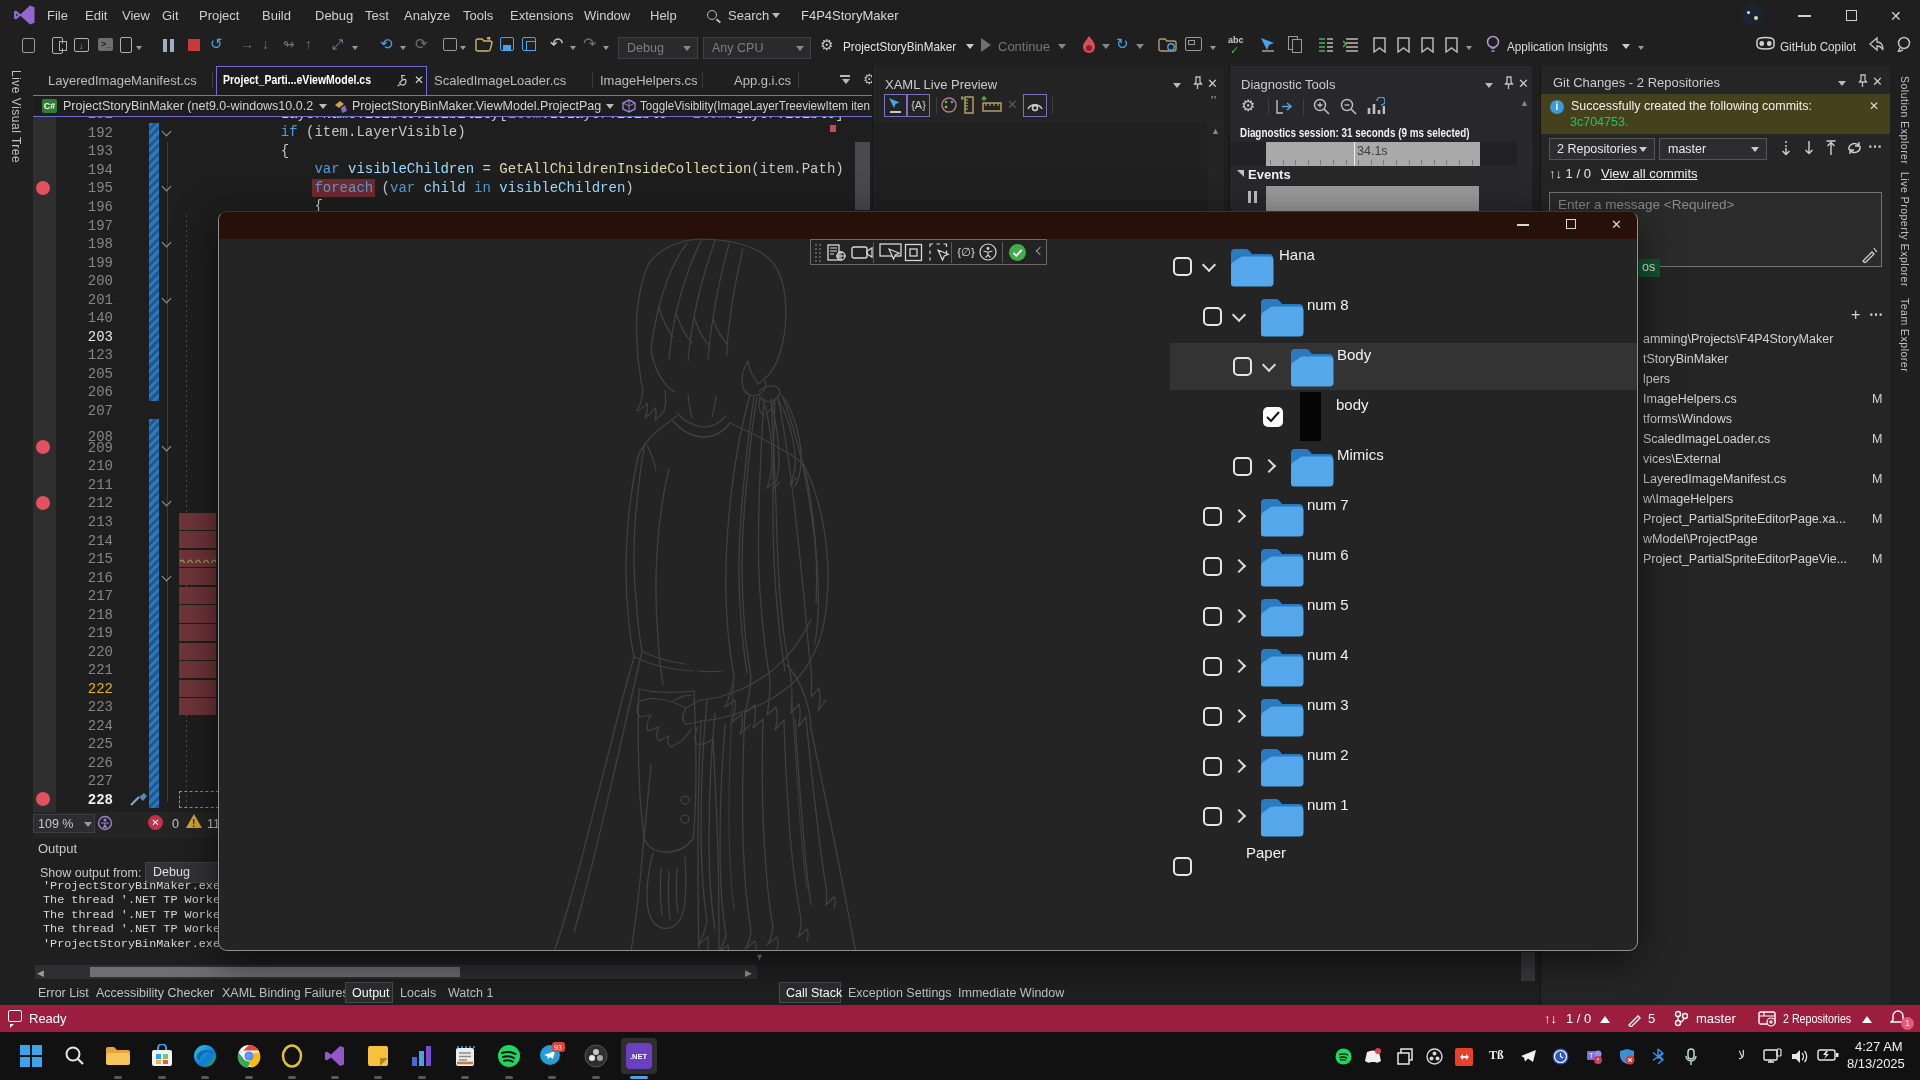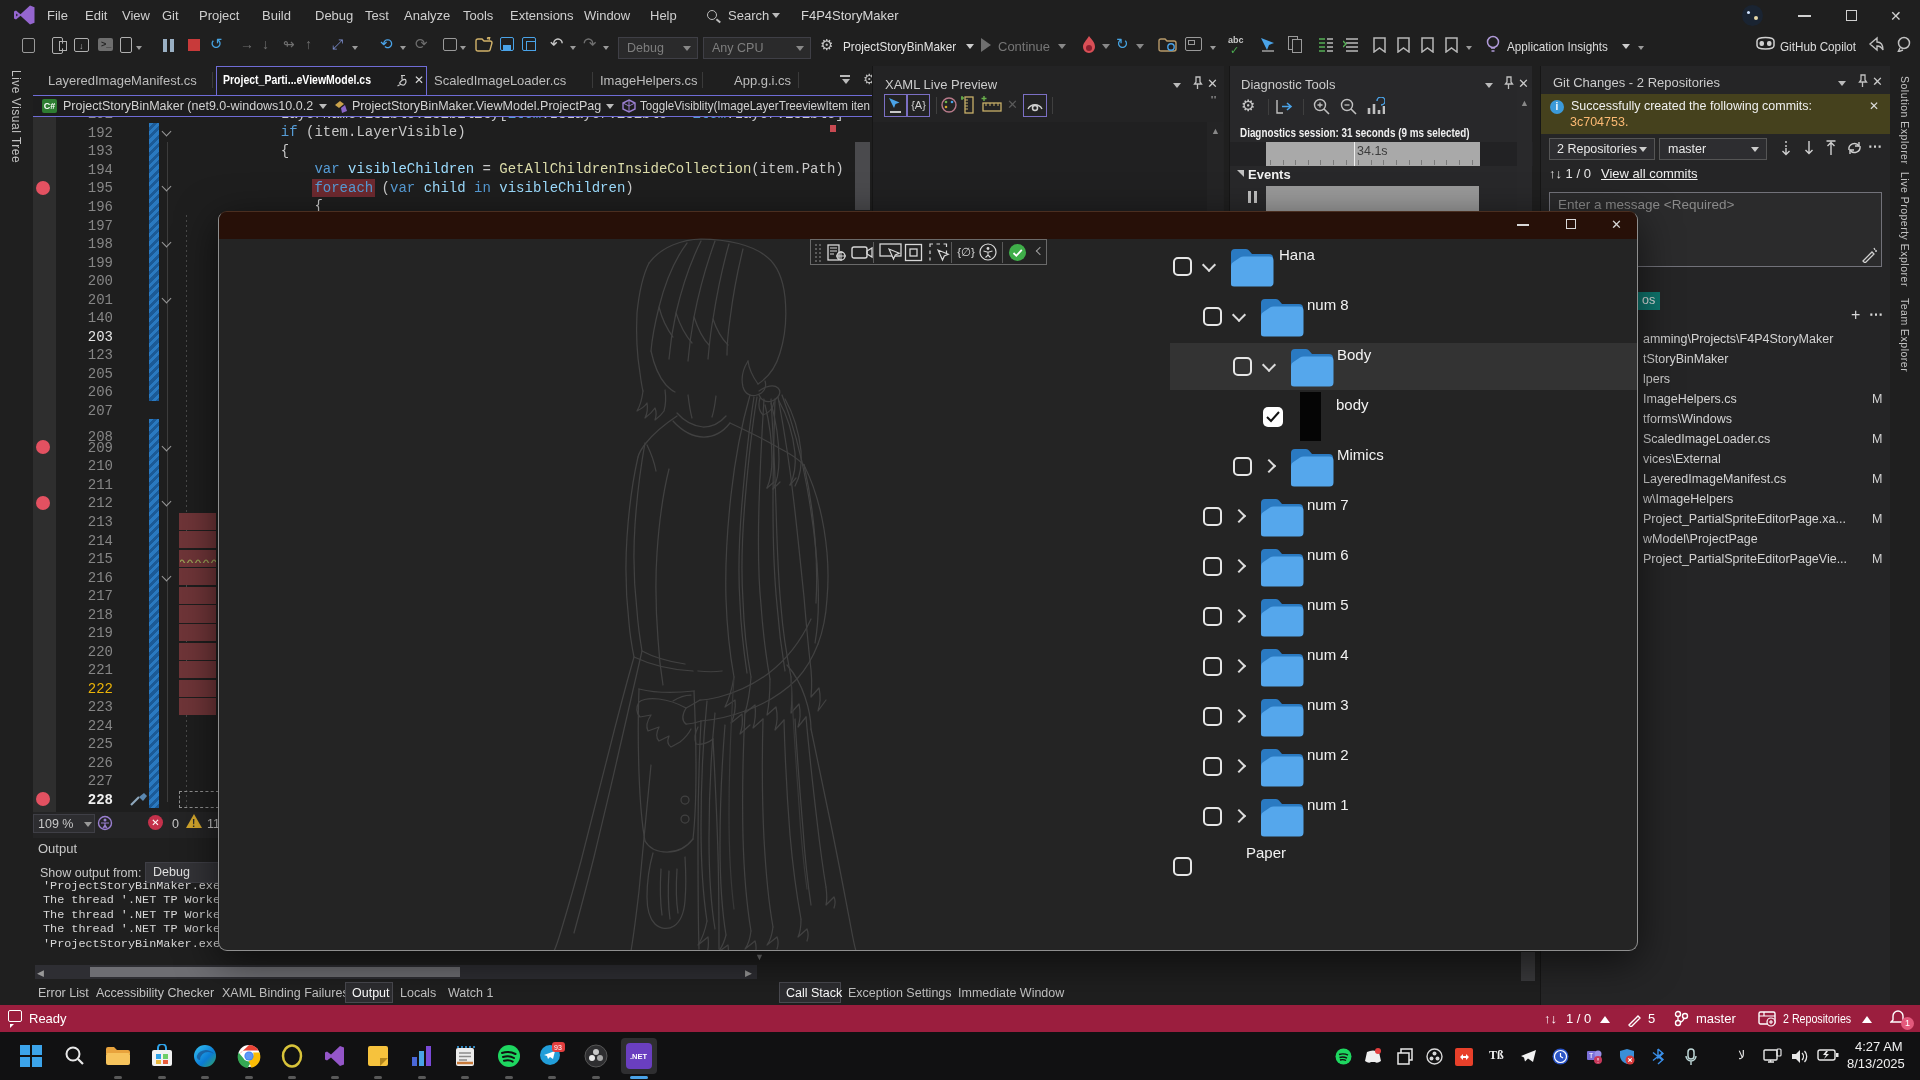--- a/index.html
+++ b/index.html
@@ -500,21 +500,21 @@
 <div class="ab" style="left:1540px;top:66px;width:350px;height:939px;background:#252526;border-left:1px solid #161616;">
 <div class="ab" style="left:12px;top:9px;font-size:13px;color:#cccccc;">Git Changes - 2 Repositories</div>
 <div class="ab" style="left:297px;top:15px;width:0;height:0;border-left:4px solid transparent;border-right:4px solid transparent;border-top:5px solid #bbb;"></div>
 <svg class="ab" style="left:315px;top:8px" width="13" height="14">
       <path d="M5 1 h4 v5 l1.5 2 h-7 L5 6 z M6.5 8 v5" stroke="#c0c0c0" stroke-width="1.3" fill="none"></path>
     </svg>
 <div class="ab" style="left:331px;top:8px;font-size:13px;color:#ccc;">✕</div>
 <div class="ab" style="left:0px;top:28px;width:350px;height:40px;background:#45411d;">
 <div class="ab" style="left:9px;top:6px;width:14px;height:14px;border-radius:50%;background:#3b9ad9;color:#fff;font-size:10px;font-weight:bold;text-align:center;line-height:14px;">i</div>
 <div class="ab" style="left:30px;top:5px;font-size:12.5px;color:#f0f0f0;">Successfully created the following commits:</div>
-<div class="ab" style="left:29px;top:21px;font-size:12.5px;color:#fdba74;">3c704753.</div>
+<div class="ab" style="left:29px;top:21px;font-size:12.5px;color:#22c55e;">3c704753.</div>
 <div class="ab" style="left:328px;top:5px;font-size:12px;color:#ddd;">✕</div>
 </div>
 <div class="ab" style="left:8px;top:72px;width:106px;height:22px;background:#2d2d30;border:1px solid #555;font-size:12.5px;color:#e8e8e8;padding:3px 0 0 7px;">2 Repositories<div class="ab" style="right:7px;top:8px;width:0;height:0;border-left:4px solid transparent;border-right:4px solid transparent;border-top:5px solid #ccc;"></div></div>
 <div class="ab" style="left:118px;top:72px;width:108px;height:22px;background:#2d2d30;border:1px solid #555;font-size:12.5px;color:#e8e8e8;padding:3px 0 0 8px;">master<div class="ab" style="right:7px;top:8px;width:0;height:0;border-left:4px solid transparent;border-right:4px solid transparent;border-top:5px solid #ccc;"></div></div>
 <svg class="ab" style="left:238px;top:74px" width="14" height="16">
       <path d="M7 1 v2 M7 5 v2" stroke="#d0d0d0" stroke-width="1.4"></path>
       <path d="M7 8 v6 M3.5 11 L7 14.5 L10.5 11" stroke="#d0d0d0" stroke-width="1.4" fill="none"></path>
     </svg>
 <svg class="ab" style="left:261px;top:74px" width="14" height="16">
       <path d="M7 1 v12 M3.5 10 L7 13.5 L10.5 10" stroke="#d0d0d0" stroke-width="1.4" fill="none"></path>
@@ -527,21 +527,21 @@
       <path d="M13 2 v4 h-4 M4 14 v-4 h4" fill="none" stroke="#d0d0d0" stroke-width="1.4"></path>
     </svg>
 <div class="ab" style="left:327px;top:72px;font-size:14px;color:#d0d0d0;font-weight:bold;">⋯</div>
 <div class="ab" style="left:8px;top:100px;font-size:13px;color:#e8e8e8;">↑↓ 1 / 0</div>
 <div class="ab" style="left:60px;top:100px;font-size:13px;color:#f0f0f0;text-decoration:underline;">View all commits</div>
 <div class="ab" style="left:8px;top:126px;width:333px;height:75px;background:#2b2b2c;border:1px solid #72727a;"></div>
 <div class="ab" style="left:17px;top:131px;font-size:13.5px;color:#8a8a8a;">Enter a message &lt;Required&gt;</div>
 <svg class="ab" style="left:320px;top:180px" width="17" height="17">
       <path d="M2 15 l9-9 2 2 -9 9 z M11 6 l2 2 M13 2 l1 2 M16 5 l-2 0" stroke="#d0d0d0" stroke-width="1.3" fill="none"></path>
     </svg>
-<div class="ab" style="left:97px;top:226px;width:22px;height:18px;background:#0f766e;color:#e0e0e0;font-size:12.5px;padding:1px 0 0 4px;">os</div>
+<div class="ab" style="left:97px;top:193px;width:22px;height:18px;background:#14532d;color:#e0e0e0;font-size:12.5px;padding:1px 0 0 4px;">os</div>
 <div class="ab" style="left:310px;top:240px;font-size:16px;color:#d8d8d8;">+</div>
 <div class="ab" style="left:328px;top:240px;font-size:14px;color:#d8d8d8;font-weight:bold;">⋯</div>
 <div class="ab" style="left:102px;top:266px;font-size:12.5px;color:#d4d4d4;white-space:nowrap;">amming\Projects\F4P4StoryMaker</div>
 <div class="ab" style="left:102px;top:286px;font-size:12.5px;color:#d4d4d4;white-space:nowrap;">tStoryBinMaker</div>
 <div class="ab" style="left:102px;top:306px;font-size:12.5px;color:#d4d4d4;white-space:nowrap;">lpers</div>
 <div class="ab" style="left:102px;top:326px;font-size:12.5px;color:#d4d4d4;white-space:nowrap;">ImageHelpers.cs</div>
 <div class="ab" style="left:331px;top:326px;font-size:12.5px;color:#d4d4d4;">M</div>
 <div class="ab" style="left:102px;top:346px;font-size:12.5px;color:#d4d4d4;white-space:nowrap;">tforms\Windows</div>
 <div class="ab" style="left:102px;top:366px;font-size:12.5px;color:#d4d4d4;white-space:nowrap;">ScaledImageLoader.cs</div>
 <div class="ab" style="left:331px;top:366px;font-size:12.5px;color:#d4d4d4;">M</div>

